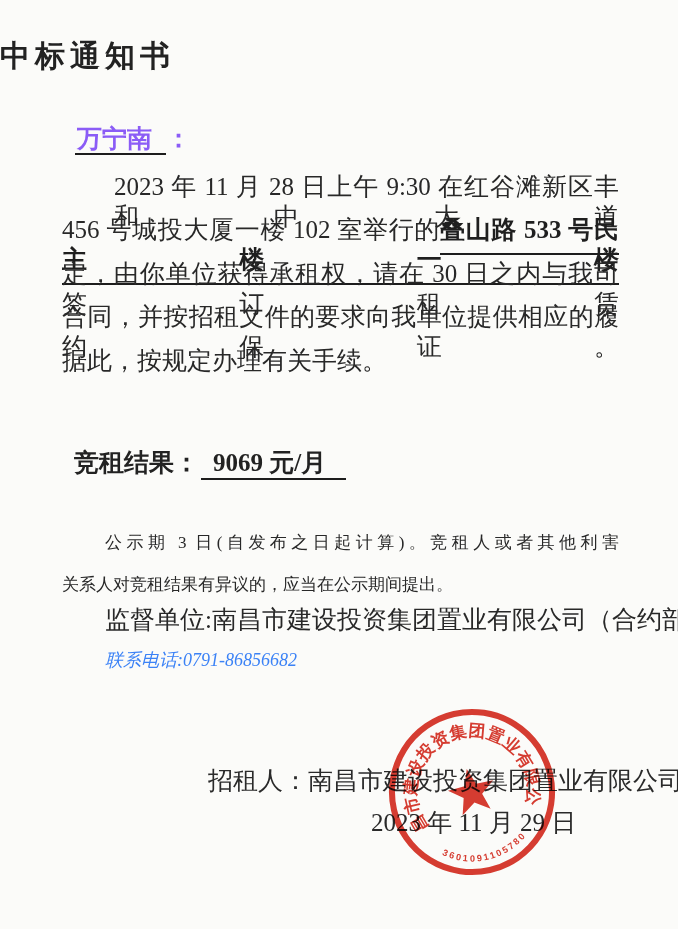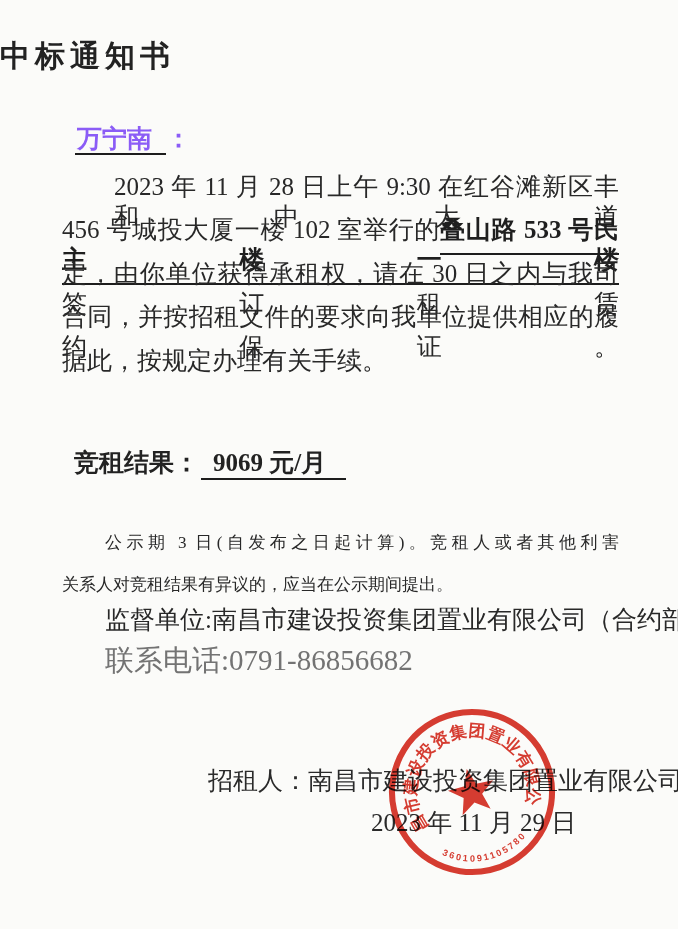--- a/index.html
+++ b/index.html
@@ -65,21 +65,21 @@
   }
   .nline{height:42px;line-height:42px;white-space:nowrap;}
   .nline.just{text-align:justify;text-align-last:justify;white-space:normal;}
   .indent2{padding-left:43px;}
   .supervisor{
     position:absolute;left:105px;top:604px;
     font-size:25px;line-height:32px;color:#282828;white-space:nowrap;
   }
   .phone{
     position:absolute;left:105px;top:644px;
-    font-size:29px;line-height:32px;color:#737373;
+    font-size:18px;line-height:32px;color:#3b82f6;font-style:italic;
   }
   .lessor{
     position:absolute;left:208px;top:765px;
     font-size:25px;line-height:32px;color:#2a2a2a;white-space:nowrap;
   }
   .dateline{
     position:absolute;left:371px;top:807px;
     font-size:25px;line-height:32px;color:#2a2a2a;white-space:nowrap;
   }
   .seal{

